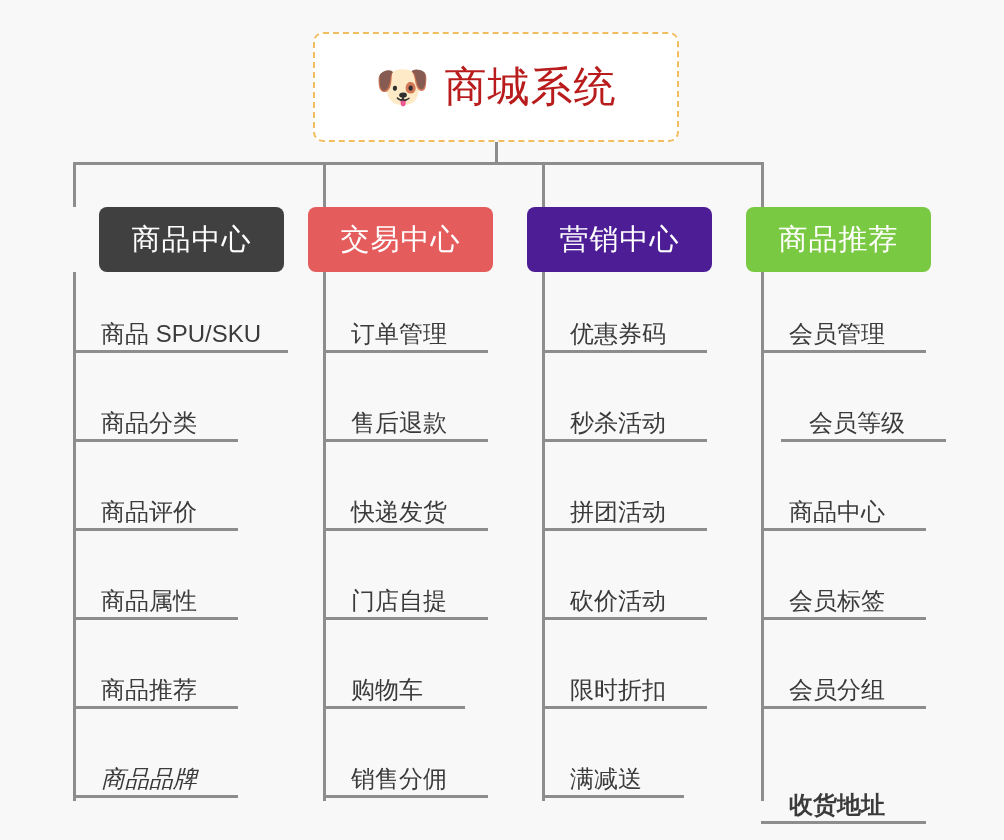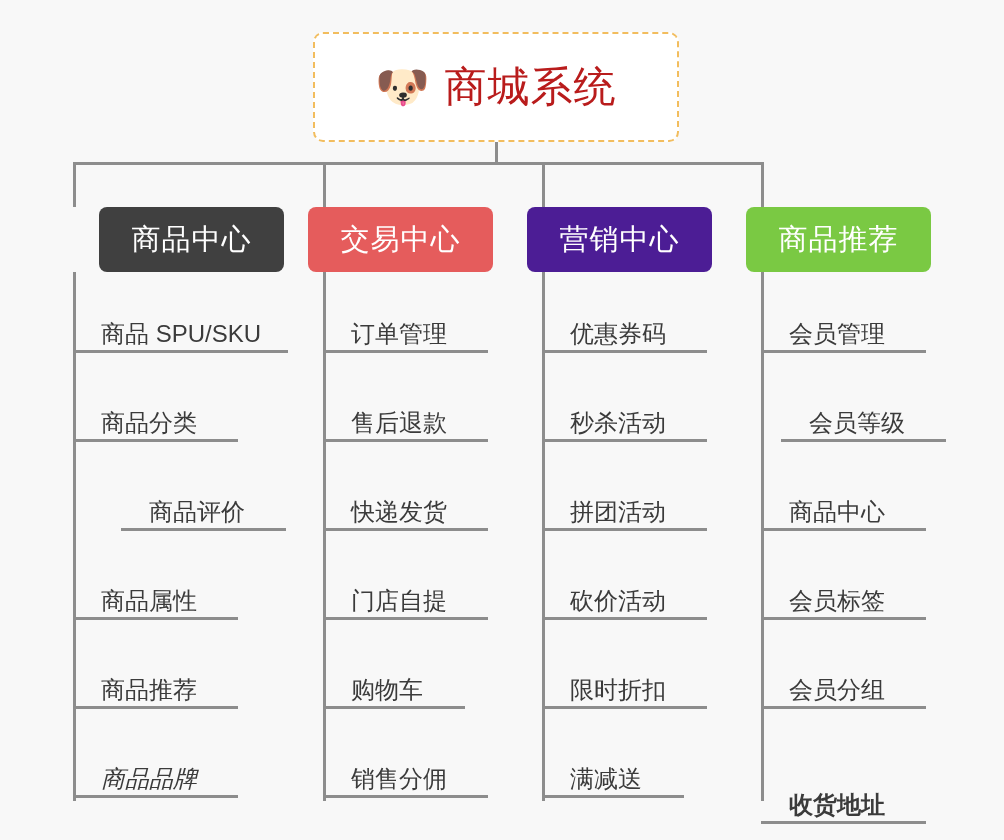--- a/index.html
+++ b/index.html
@@ -125,21 +125,21 @@
         <div class="branch-header" style="left: 58px; width: 185px; background: #404040; margin-left: 41px;">
           <span>商品中心</span>
         </div>
         <div class="spine" style="left: 73px; top: 65px; height: 529px; background: rgb(141, 141, 141);"></div>
         <div class="leaf" style="left: 73px; top: 76px; width: 215px; height: 70px; border-bottom-color: rgb(141, 141, 141);">
           <span class="leaf-label">商品 SPU/SKU</span>
         </div>
         <div class="leaf" style="left: 73px; top: 165px; width: 165px; height: 70px; border-bottom-color: rgb(141, 141, 141);">
           <span class="leaf-label">商品分类</span>
         </div>
-        <div class="leaf" style="left: 73px; top: 254px; width: 165px; height: 70px; border-bottom-color: rgb(141, 141, 141); margin-left: 48px;">
+        <div class="leaf" style="left: 73px; top: 254px; width: 165px; height: 70px; border-bottom-color: rgb(141, 141, 141);">
           <span class="leaf-label">商品评价</span>
         </div>
         <div class="leaf" style="left: 73px; top: 343px; width: 165px; height: 70px; border-bottom-color: rgb(141, 141, 141);">
           <span class="leaf-label">商品属性</span>
         </div>
         <div class="leaf" style="left: 73px; top: 432px; width: 165px; height: 70px; border-bottom-color: rgb(141, 141, 141);">
           <span class="leaf-label">商品推荐</span>
         </div>
         <div class="leaf" style="left: 73px; top: 521px; width: 165px; height: 70px; border-bottom-color: rgb(141, 141, 141); font-style: italic;">
           <span class="leaf-label">商品品牌</span>

